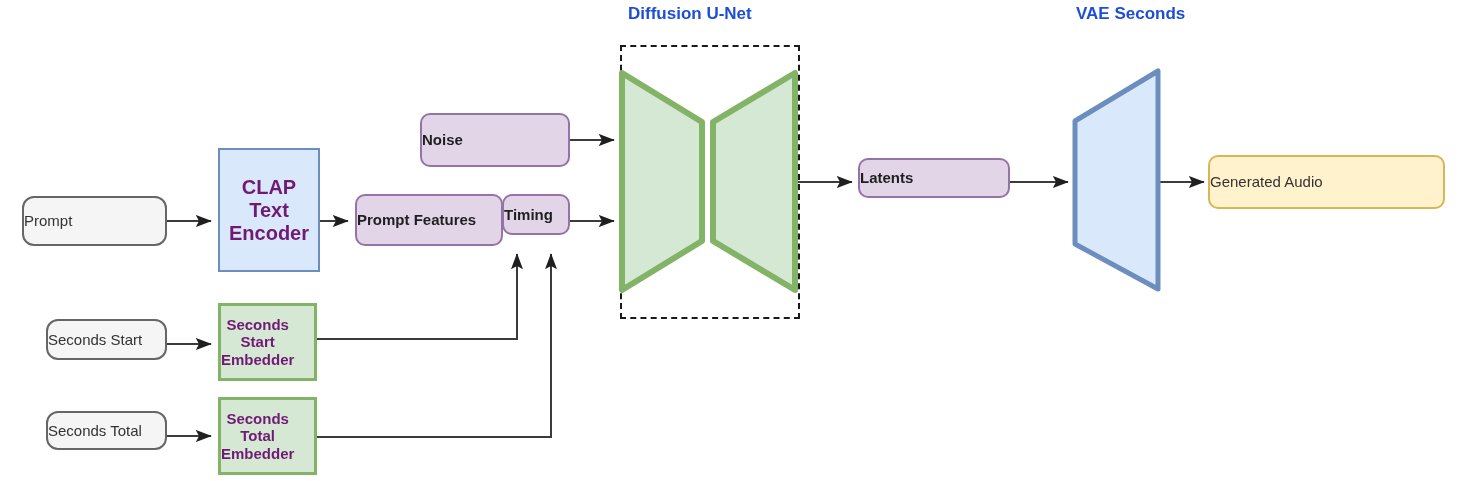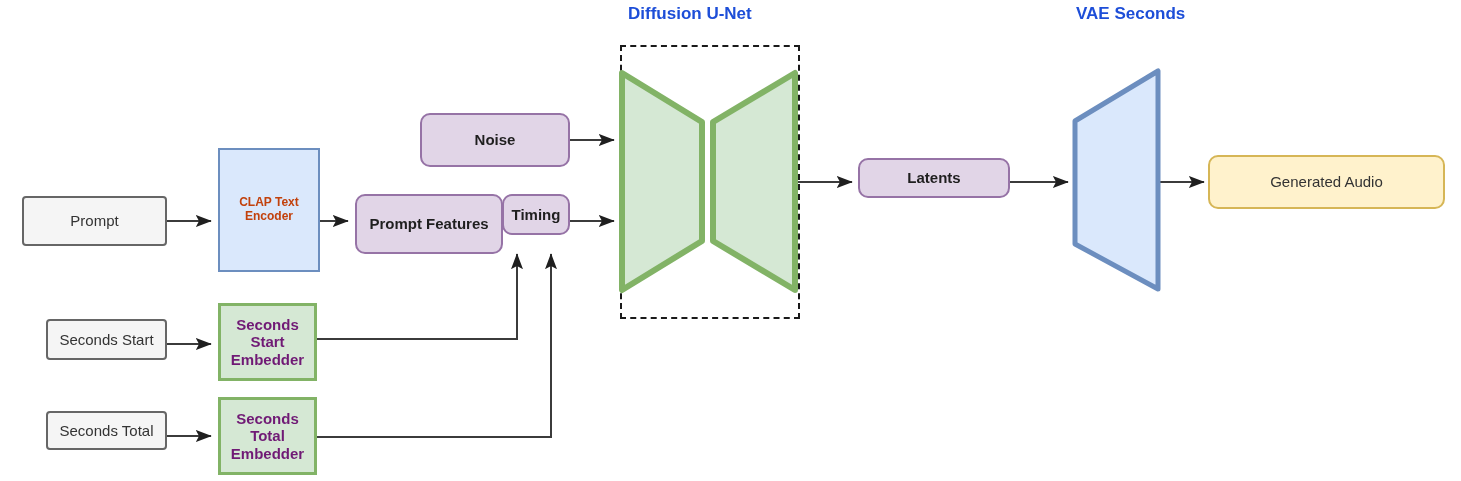--- a/index.html
+++ b/index.html
@@ -23,47 +23,46 @@
     top: 0;
     width: 1461px;
     height: 481px;
     pointer-events: none;
   }
   .node {
     position: absolute;
     box-sizing: border-box;
     display: flex;
     align-items: center;
-    justify-content: center;
     text-align: center;
     line-height: 1.15;
     color: #1f1f1f;
     z-index: 3;
   }
   .node-label {
     display: block;
     white-space: pre-line;
   }
 
   
   .pill-grey {
     background: #f5f5f5;
     border: 2.5px solid #666666;
-    border-radius: 4px;
+    border-radius: 12px;
     font-size: 15px;
     color: #333333;
   }
 
   
   .box-blue {
     background: #dae8fc;
     border: 2.5px solid #6c8ebf;
-    font-size: 12px;
-    font-weight: bold;
-    color: #c2410c;
+    font-size: 20px;
+    font-weight: bold;
+    color: #701a75;
   }
 
   
   .box-green {
     background: #d5e8d4;
     border: 3px solid #82b366;
     font-size: 15px;
     font-weight: bold;
     color: #701a75;
   }
@@ -188,21 +187,21 @@
   <div class="node box-green" style="left:218px; top:397px; width:99px; height:78px;">
     <span class="node-label">Seconds
 Total
 Embedder</span>
   </div>
 
   <div class="node box-purple" style="left:420px; top:113px; width:150px; height:54px;">
     <span class="node-label">Noise</span>
   </div>
 
-  <div class="node box-purple" style="left:355px; top:194px; width:148px; height:60px;">
+  <div class="node box-purple" style="left:355px; top:194px; width:148px; height:52px;">
     <span class="node-label">Prompt Features</span>
   </div>
 
   <div class="node box-purple" style="left:502px; top:194px; width:68px; height:41px;">
     <span class="node-label">Timing</span>
   </div>
 
   <div class="node box-purple" style="left:858px; top:158px; width:152px; height:40px;">
     <span class="node-label">Latents</span>
   </div>

